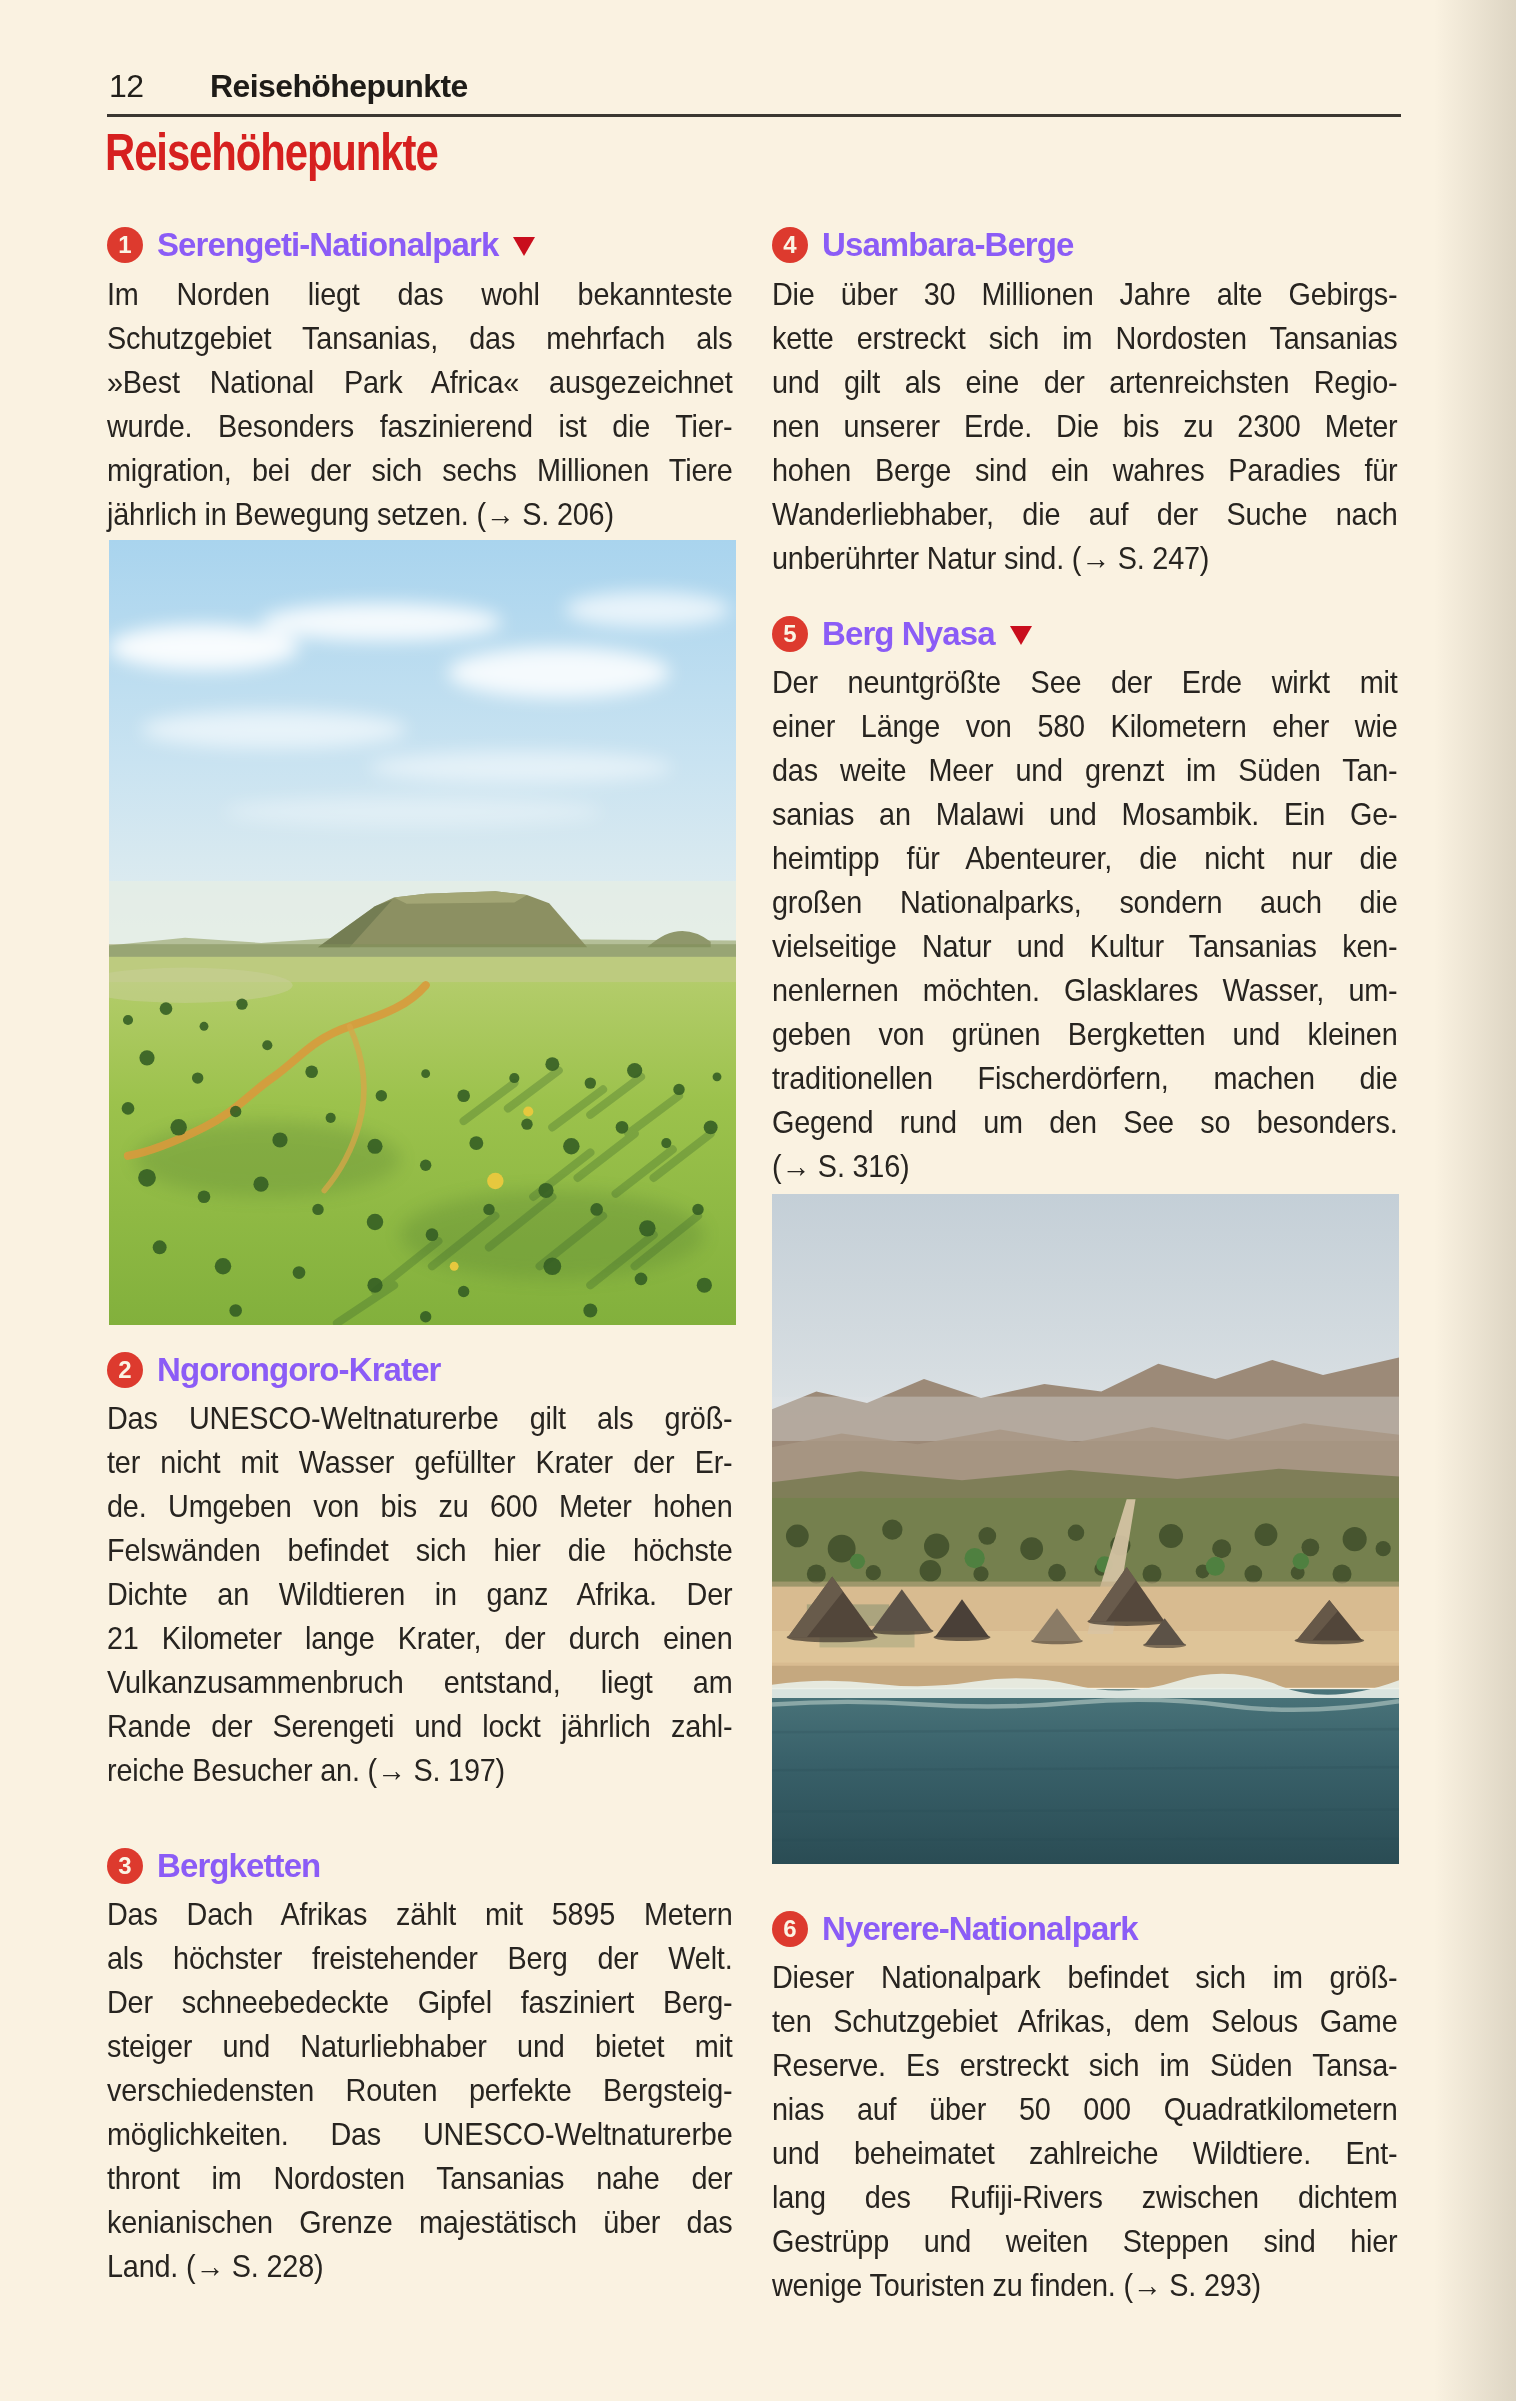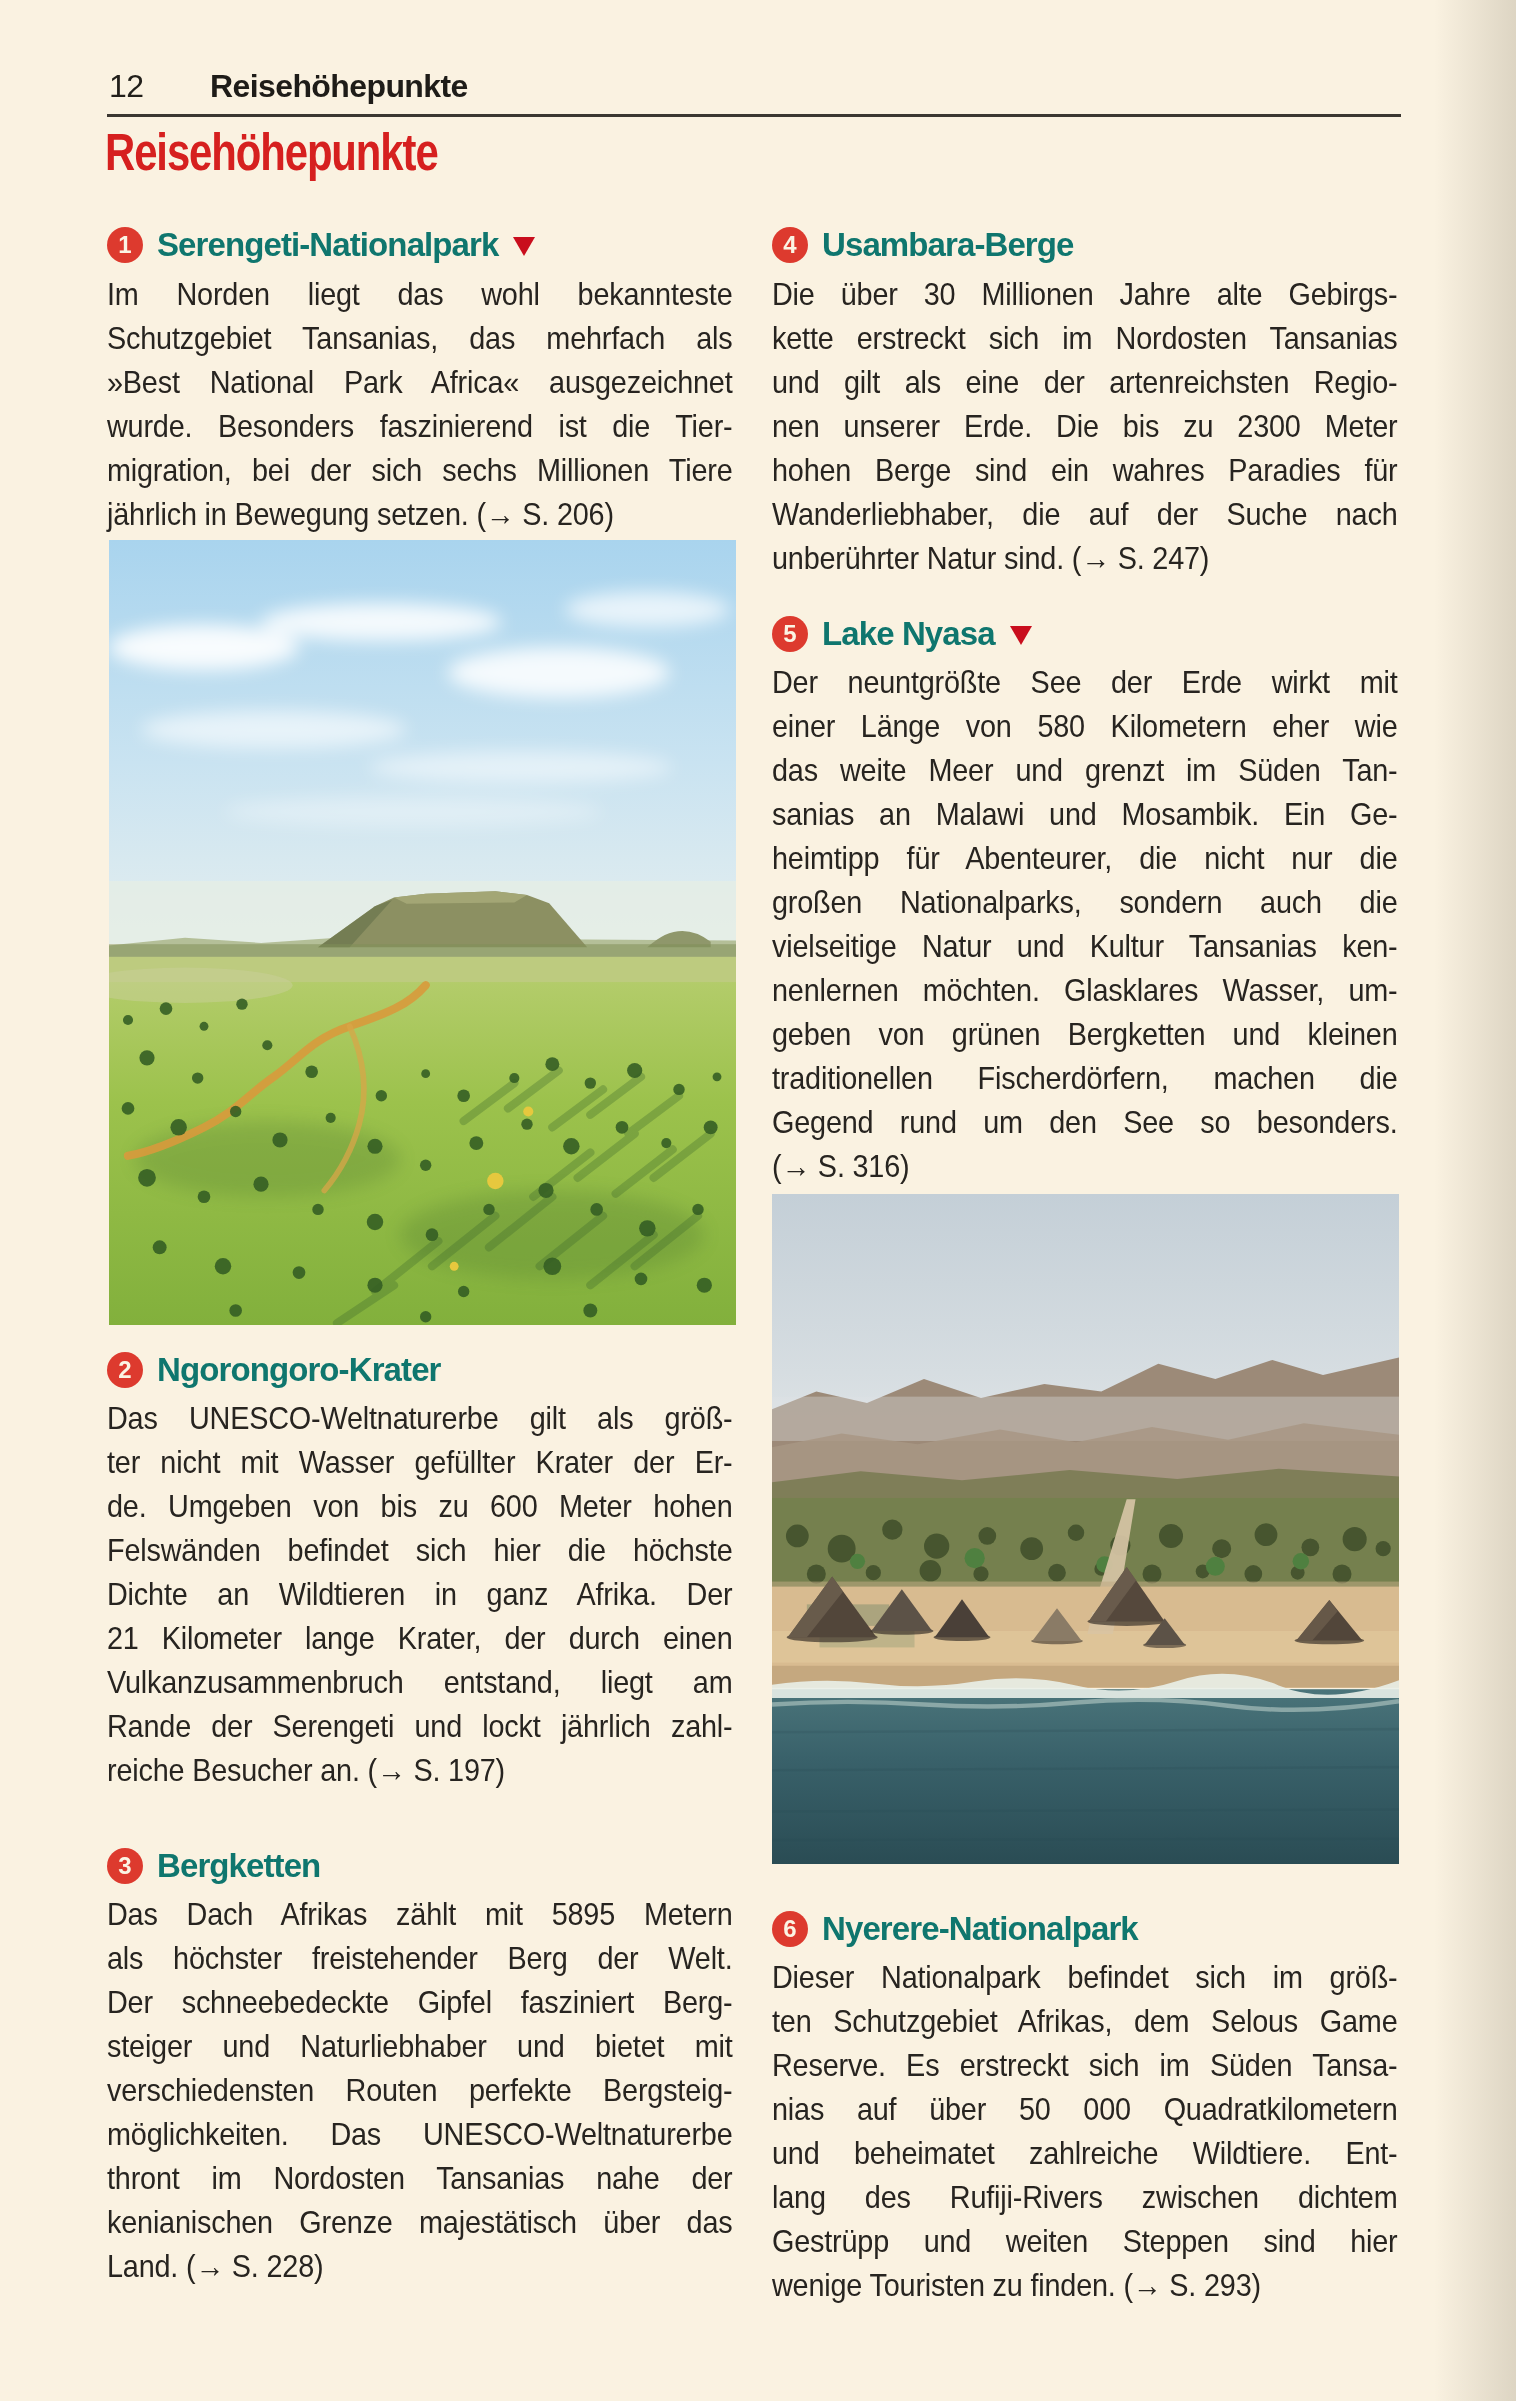--- a/index.html
+++ b/index.html
@@ -12,21 +12,21 @@
   .hrule{position:absolute;left:107px;top:114px;width:1294px;height:3.2px;background:#3B3731;}
 
   
   .page-title{position:absolute;left:105px;top:123px;font-size:51px;font-weight:bold;color:#D6201F;
     letter-spacing:-1.3px;transform:scaleX(0.82);transform-origin:0 0;white-space:nowrap;}
 
   
   .shead{position:absolute;display:flex;align-items:center;height:38px;}
   .badge{width:36px;height:36px;border-radius:50%;background:#DD3A2E;color:#FBF4E4;
     font-size:24px;font-weight:bold;display:flex;align-items:center;justify-content:center;flex:0 0 36px;}
-  .stitle{margin-left:14px;font-size:33px;font-weight:bold;color:#0f766e;letter-spacing:-0.9px;white-space:nowrap;}
+  .stitle{margin-left:14px;font-size:33px;font-weight:bold;color:#8b5cf6;letter-spacing:-0.9px;white-space:nowrap;}
   .tri{width:0;height:0;border-left:11.4px solid transparent;border-right:11.4px solid transparent;
     border-top:19.6px solid #C90E1D;margin-left:15px;margin-top:2.5px;}
 
   
   .sbody{position:absolute;width:695px;transform:scaleX(0.9);transform-origin:0 0;}
   .bline{font-size:32px;line-height:44px;color:#272420;text-align:justify;text-align-last:justify;
     letter-spacing:-0.2px;white-space:normal;}
   .bline.last{text-align-last:left;}
 
   
@@ -99,21 +99,21 @@
         <div class="bline" style="color: rgb(39, 36, 32);">Die über 30 Millionen Jahre alte Gebirgs-</div>
         <div class="bline" style="color: rgb(39, 36, 32);">kette erstreckt sich im Nordosten Tansanias</div>
         <div class="bline" style="color: rgb(39, 36, 32);">und gilt als eine der artenreichsten Regio-</div>
         <div class="bline" style="color: rgb(39, 36, 32);">nen unserer Erde. Die bis zu 2300 Meter</div>
         <div class="bline" style="color: rgb(39, 36, 32);">hohen Berge sind ein wahres Paradies für</div>
         <div class="bline" style="color: rgb(39, 36, 32);">Wanderliebhaber, die auf der Suche nach</div>
         <div class="bline last" style="color: rgb(39, 36, 32);">unberührter Natur sind. (→ S. 247)</div>
       </div>
       <div class="shead" style="left: 772px; top: 615px;">
         <span class="badge" style="background: rgb(221, 58, 46);">5</span>
-        <span class="stitle">Lake Nyasa</span>
+        <span class="stitle">Berg Nyasa</span>
         <span class="tri" style="border-top-color: rgb(201, 14, 29);"></span>
       </div>
       <div class="sbody" style="left: 772px; top: 660px;">
         <div class="bline" style="color: rgb(39, 36, 32);">Der neuntgrößte See der Erde wirkt mit</div>
         <div class="bline" style="color: rgb(39, 36, 32);">einer Länge von 580 Kilometern eher wie</div>
         <div class="bline" style="color: rgb(39, 36, 32);">das weite Meer und grenzt im Süden Tan-</div>
         <div class="bline" style="color: rgb(39, 36, 32);">sanias an Malawi und Mosambik. Ein Ge-</div>
         <div class="bline" style="color: rgb(39, 36, 32);">heimtipp für Abenteurer, die nicht nur die</div>
         <div class="bline" style="color: rgb(39, 36, 32);">großen Nationalparks, sondern auch die</div>
         <div class="bline" style="color: rgb(39, 36, 32);">vielseitige Natur und Kultur Tansanias ken-</div>

